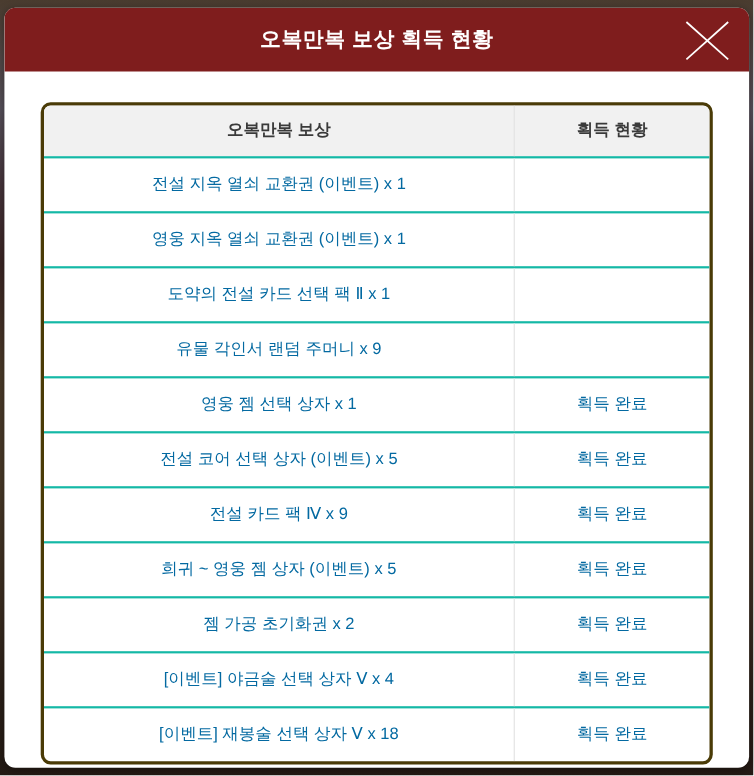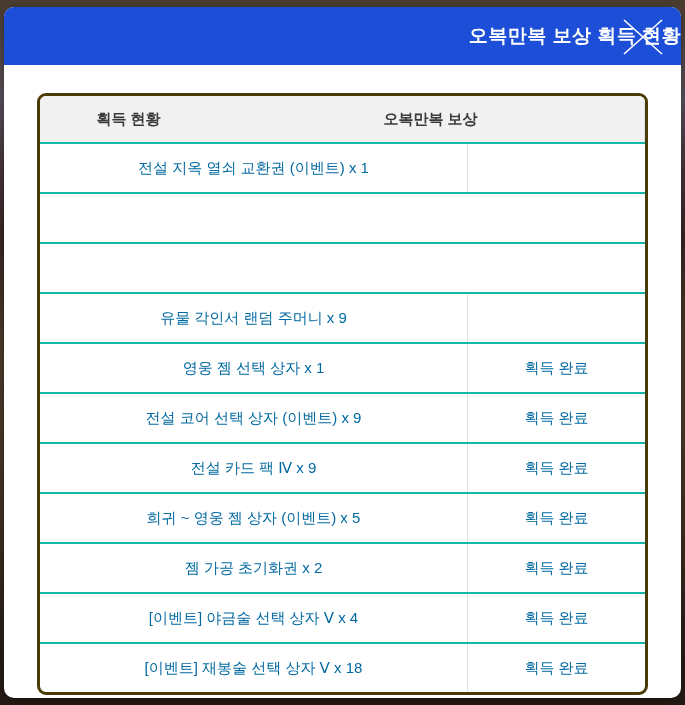--- a/index.html
+++ b/index.html
@@ -26,24 +26,24 @@
     width: 677px;
     height: 691px;
     background: #ffffff;
     border-radius: 10px;
     overflow: hidden;
     box-shadow: 0 2px 8px rgba(0,0,0,0.35);
   }
   .dialog-header {
     position: relative;
     height: 58px;
-    background: #1d4ed8;
+    background: #7f1d1d;
     display: flex;
     align-items: center;
-    justify-content: flex-end;
+    justify-content: center;
   }
   .dialog-title {
     color: #ffffff;
     font-size: 19px;
     font-weight: bold;
     letter-spacing: 0.5px;
   }
   .close-btn {
     position: absolute;
     right: 16px;
@@ -111,44 +111,46 @@
             <line x1="40" y1="2" x2="2" y2="36" stroke="#ffffff" stroke-width="1.6"></line>
           </svg>
         </span>
       </button>
     </div>
 
     <div class="dialog-body">
       <div class="reward-table">
 
         <div class="t-row header-row">
+          <div class="cell reward">오복만복 보상</div>
           <div class="cell status">획득 현황</div>
-          <div class="cell reward">오복만복 보상</div>
         </div>
 
         <div class="t-row">
           <div class="cell reward">전설 지옥 열쇠 교환권 (이벤트) x 1</div>
           <div class="cell status"></div>
         </div>
         <div class="t-row">
+          <div class="cell reward">영웅 지옥 열쇠 교환권 (이벤트) x 1</div>
           <div class="cell status"></div>
         </div>
         <div class="t-row">
+          <div class="cell reward">도약의 전설 카드 선택 팩 Ⅱ x 1</div>
           <div class="cell status"></div>
         </div>
         <div class="t-row">
           <div class="cell reward">유물 각인서 랜덤 주머니 x 9</div>
           <div class="cell status"></div>
         </div>
         <div class="t-row">
           <div class="cell reward">영웅 젬 선택 상자 x 1</div>
           <div class="cell status">획득 완료</div>
         </div>
         <div class="t-row">
-          <div class="cell reward">전설 코어 선택 상자 (이벤트) x 9</div>
+          <div class="cell reward">전설 코어 선택 상자 (이벤트) x 5</div>
           <div class="cell status">획득 완료</div>
         </div>
         <div class="t-row">
           <div class="cell reward">전설 카드 팩 Ⅳ x 9</div>
           <div class="cell status">획득 완료</div>
         </div>
         <div class="t-row">
           <div class="cell reward">희귀 ~ 영웅 젬 상자 (이벤트) x 5</div>
           <div class="cell status">획득 완료</div>
         </div>

